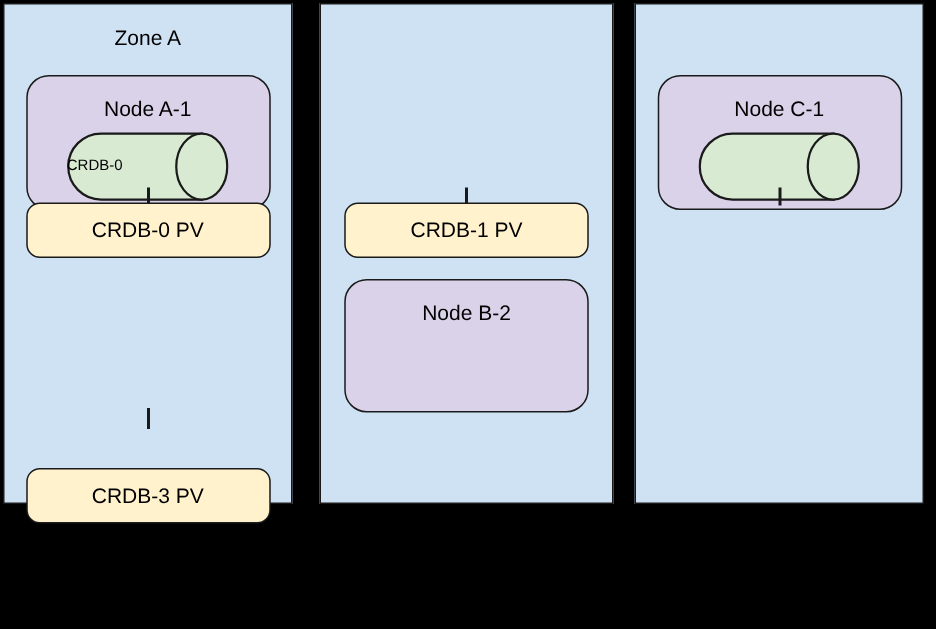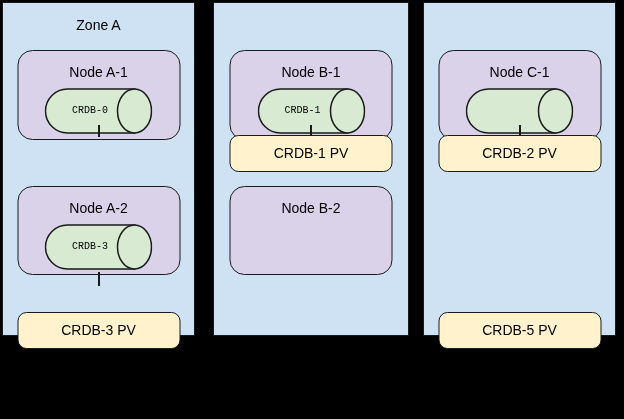--- a/index.html
+++ b/index.html
@@ -62,23 +62,22 @@
   }
   .disk svg { position: absolute; top: 0; left: 0; }
   .disk-fill { fill: var(--disk-fill, #d9ead3); stroke: var(--line, #1a1a1a); stroke-width: 1.5; }
   .disk-label {
     position: absolute;
     top: 0;
     left: 0;
     width: 91px;
     height: 30px;
     line-height: 46px;
-    text-align: center;
+    text-align: left;
     font-size: 10px;
-    font-family: Liberation Mono, monospace;
   }
   .connector {
     position: absolute;
     left: 50%;
     margin-left: -1px;
     width: 2px;
     background: var(--line, #1a1a1a);
   }
   .connector-1 { top: 122px; height: 12px; }
   .connector-2 { top: 269px; height: 14px; }
@@ -111,65 +110,44 @@
       <div class="node-title">Node A-1</div>
       <div class="disk">
         <svg width="108" height="46" viewBox="0 0 108 46">
           <path class="disk-fill" d="M 91 1 H 23 A 22 22 0 0 0 23 45 H 91"></path>
           <ellipse class="disk-fill" cx="90" cy="23" rx="17" ry="22"></ellipse>
         </svg>
         <span class="disk-label">CRDB-0</span>
       </div>
     </div>
     <div class="connector connector-1"></div>
+    <div class="pv pv-1">CRDB-0 PV</div>
 
-    <div class="node node-2">
-      <div class="node-title">Node A-2</div>
-      <div class="disk">
-        <svg width="108" height="46" viewBox="0 0 108 46">
-          <path class="disk-fill" d="M 91 1 H 23 A 22 22 0 0 0 23 45 H 91"></path>
-          <ellipse class="disk-fill" cx="90" cy="23" rx="17" ry="22"></ellipse>
-        </svg>
-        <span class="disk-label">CRDB-3</span>
-      </div>
-    </div>
     <div class="connector connector-2"></div>
     <div class="pv pv-2">CRDB-3 PV</div>
   </div>
 
   <div class="zone" style="left:213px; width:196px;">
 
-    <div class="node node-1">
-      <div class="node-title">Node B-1</div>
-      <div class="disk">
-        <svg width="108" height="46" viewBox="0 0 108 46">
-          <path class="disk-fill" d="M 91 1 H 23 A 22 22 0 0 0 23 45 H 91"></path>
-          <ellipse class="disk-fill" cx="90" cy="23" rx="17" ry="22"></ellipse>
-        </svg>
-        <span class="disk-label">CRDB-1</span>
-      </div>
-    </div>
     <div class="connector connector-1"></div>
     <div class="pv pv-1">CRDB-1 PV</div>
 
     <div class="node node-2">
       <div class="node-title">Node B-2</div>
     </div>
   </div>
 
   <div class="zone" style="left:423px; width:193px;">
 
     <div class="node node-1">
       <div class="node-title">Node C-1</div>
       <div class="disk">
         <svg width="108" height="46" viewBox="0 0 108 46">
           <path class="disk-fill" d="M 91 1 H 23 A 22 22 0 0 0 23 45 H 91"></path>
           <ellipse class="disk-fill" cx="90" cy="23" rx="17" ry="22"></ellipse>
         </svg>
       </div>
     </div>
     <div class="connector connector-1"></div>
-    <div class="pv pv-1">CRDB-2 PV</div>
 
-    <div class="pv pv-2">CRDB-5 PV</div>
   </div>
 
 </div>
 
 </body></html>

